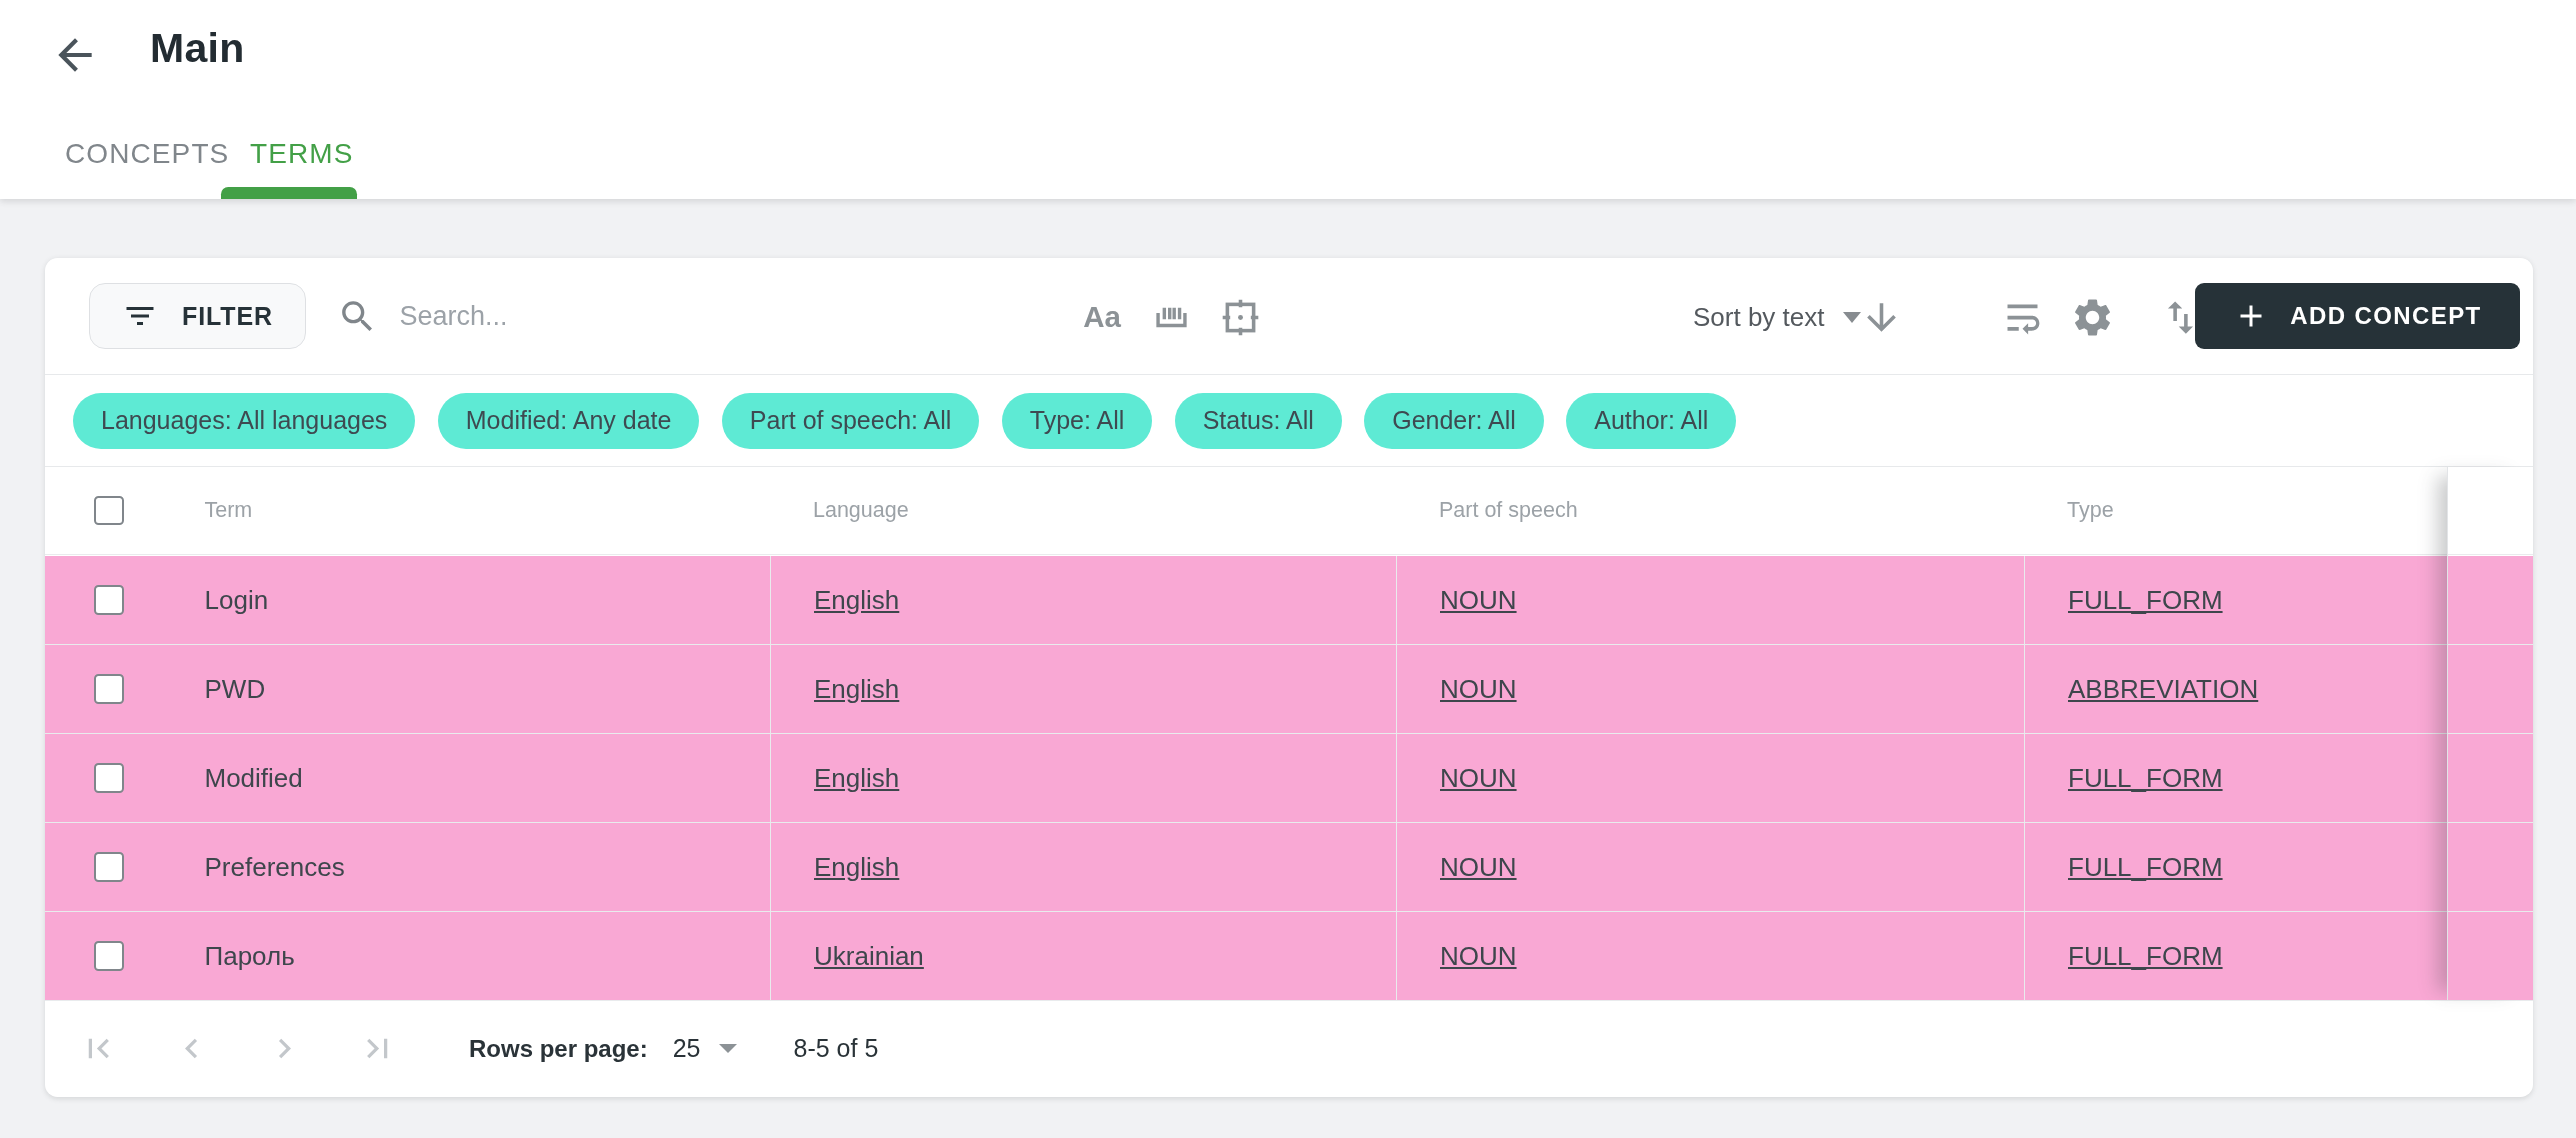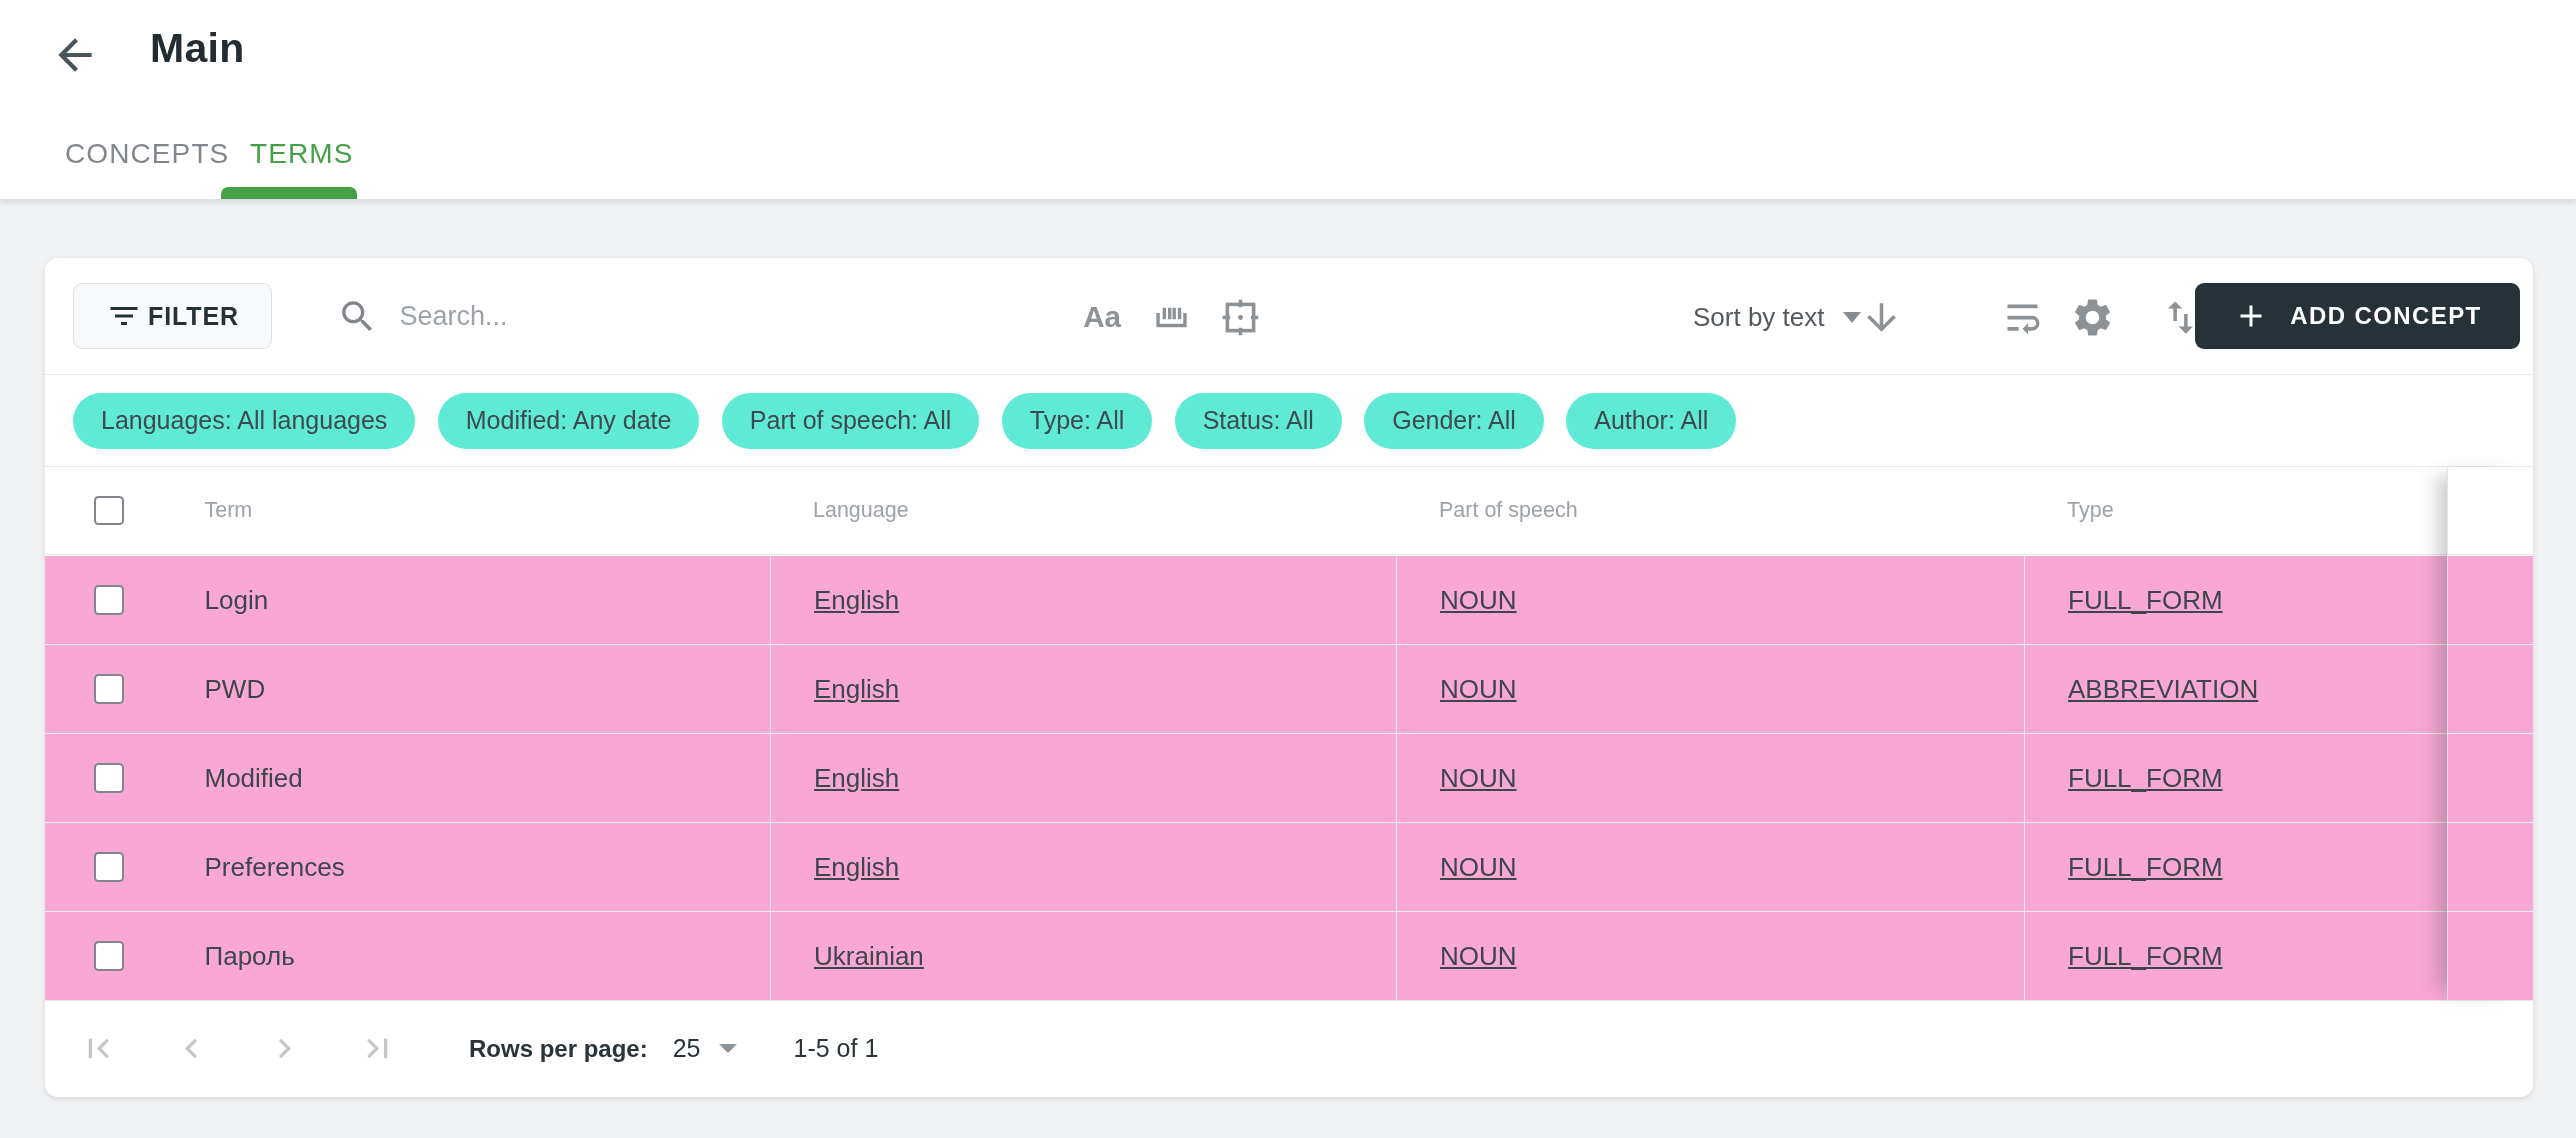--- a/index.html
+++ b/index.html
@@ -45,23 +45,23 @@
   .card {
     position:absolute; left:45px; top:258px; width:2488px; height:839px;
     background:#FFFFFF; border-radius:12.5px;
     box-shadow:0 1.8px 5.4px rgba(60,64,67,0.15);
     overflow:hidden; z-index:1;
   }
 
   
   .toolbar { position:absolute; top:0; left:0; right:0; height:117px; border-bottom:0.9px solid #E7E9EB; }
   .filter-btn {
-    position:absolute; left:28px; top:25px; height:66px; padding:0 32px;
-    display:flex; align-items:center; gap:6px;
-    background:#F8F9FA; border:1.8px solid #DEE0E3; border-radius:9px;
+    position:absolute; left:44px; top:25px; height:66px; padding:0 32px;
+    display:flex; align-items:center; gap:24px;
+    background:#F8F9FA; border:1.8px solid #DEE0E3; border-radius:16px;
     font-family:inherit; font-size:25px; font-weight:700; letter-spacing:0.9px;
     color:#263238; cursor:pointer;
   }
   .search-box { position:absolute; left:292px; top:25px; height:66px; display:flex; align-items:center; gap:21.5px; }
   .search-box input {
     border:none; outline:none; background:transparent;
     font-family:inherit; font-size:27px; color:#3C4043; width:572px;
   }
   .search-box input::placeholder { color:#9CA2A8; }
   .tb-icon {
@@ -381,16 +381,16 @@
       <svg viewBox="0 0 24 24" width="39" height="39" fill="currentColor">
         <path d="M5.59,7.41L10.18,12l-4.59,4.59L7,18l6-6L7,6L5.59,7.41z M16,6h2v12h-2V6z"></path>
       </svg>
     </button>
 
     <span class="rpp-label">Rows per page:</span>
     <button class="rpp-select">
       <span class="rpp-value">25</span>
       <span class="caret small"></span>
     </button>
-    <span class="range">1-5 of 1</span>
+    <span class="range">8-5 of 5</span>
   </div>
 </main>
 
 
 </body></html>

